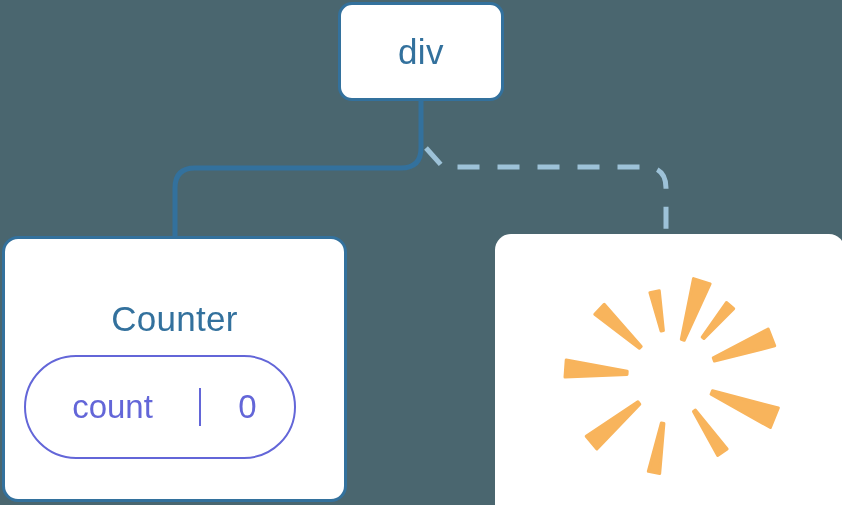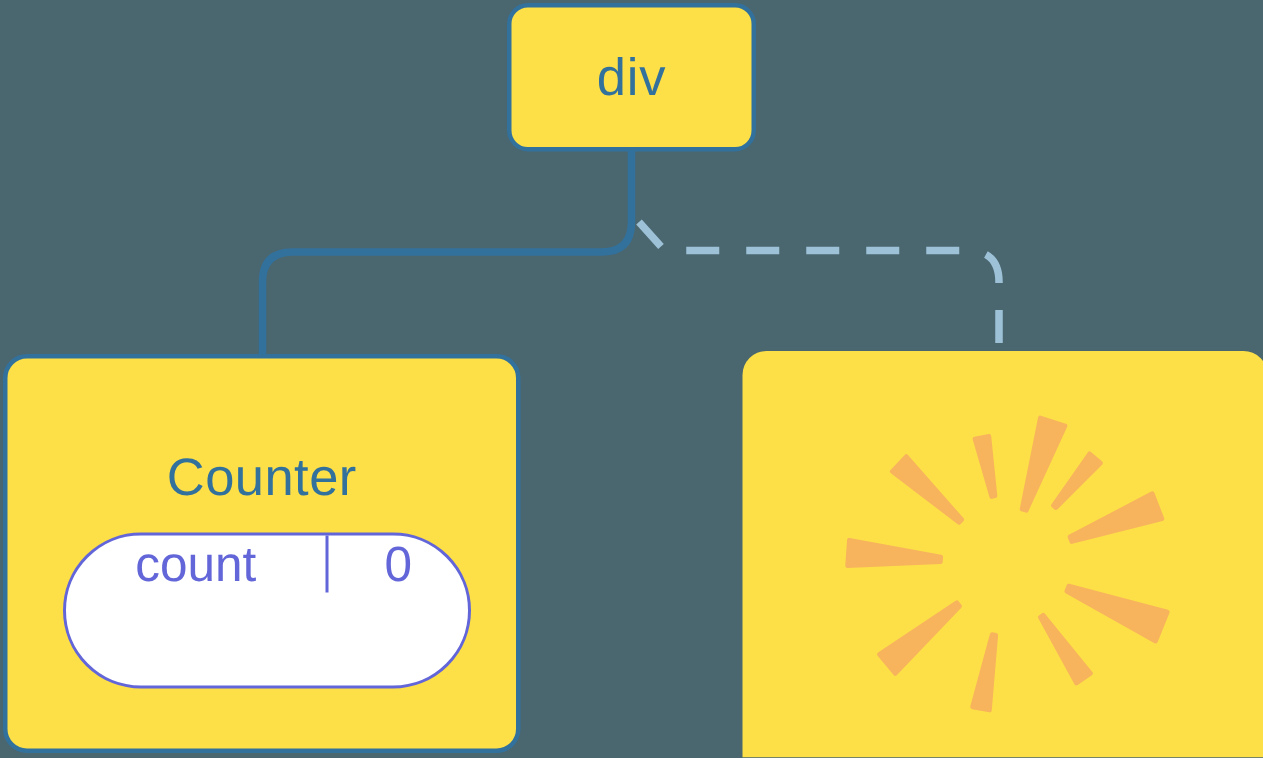--- a/index.html
+++ b/index.html
@@ -27,21 +27,21 @@
     left: 0;
     top: 0;
     width: 842px;
     height: 505px;
     pointer-events: none;
   }
 
   
   .node {
     position: absolute;
-    background: #fde047;
+    background: #ffffff;
     box-sizing: border-box;
   }
   .node-div {
     left: 338px;
     top: 2px;
     width: 166px;
     height: 99px;
     border: 3px solid #33719d;
     border-radius: 14px;
     display: flex;
@@ -70,30 +70,30 @@
     color: #33719d;
     font-size: 35px;
     line-height: 1;
     margin-top: 62px;
     letter-spacing: 0.3px;
   }
 
   
   .state-pill {
     position: absolute;
-    left: 42px;
+    left: 24px;
     top: 355px;
     width: 272px;
     height: 104px;
     border: 2px solid #6366d8;
     border-radius: 52px;
     background: #ffffff;
     box-sizing: border-box;
     display: flex;
-    align-items: flex-start;
+    align-items: center;
   }
   .state-key {
     flex: 0 0 175px;
     display: flex;
     align-items: center;
     justify-content: center;
     color: #6366d8;
     font-size: 33px;
     border-right: 2px solid #6366d8;
     box-sizing: border-box;

